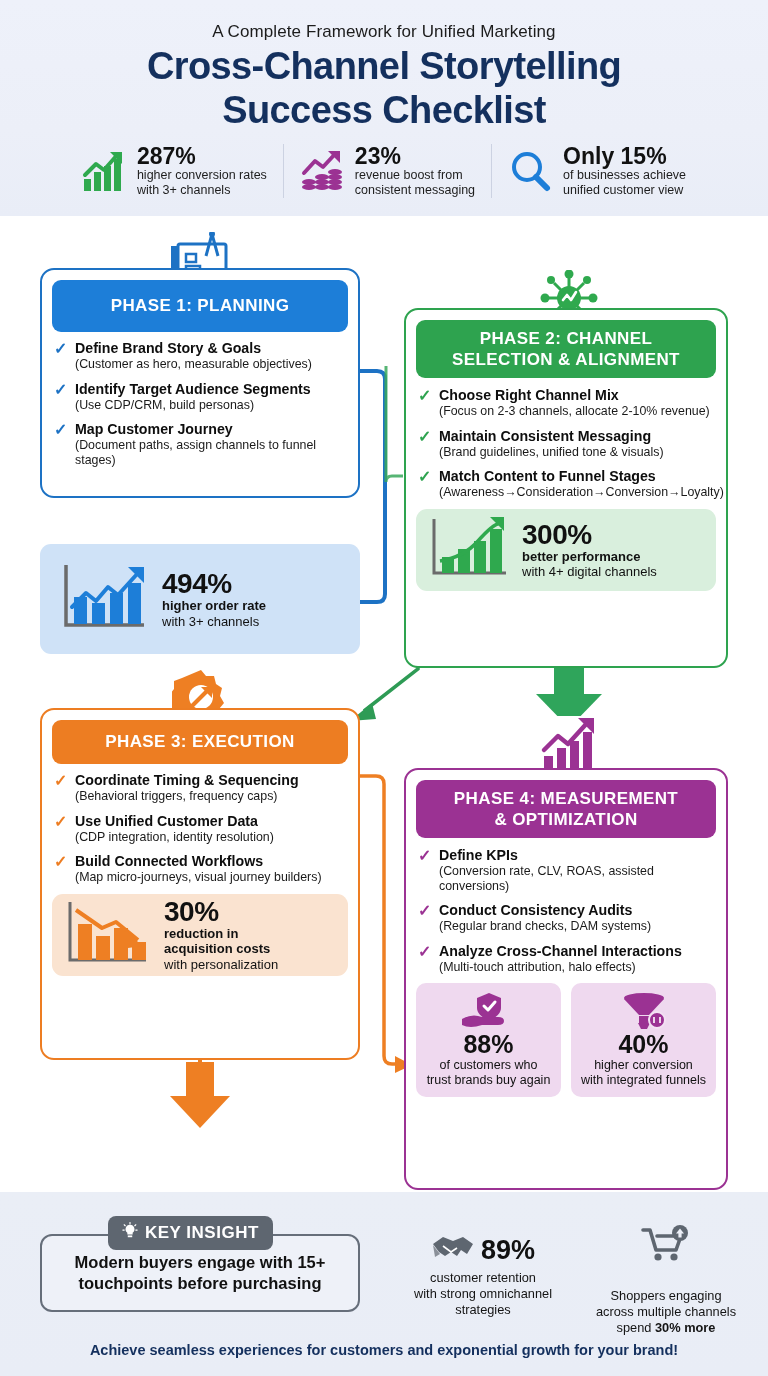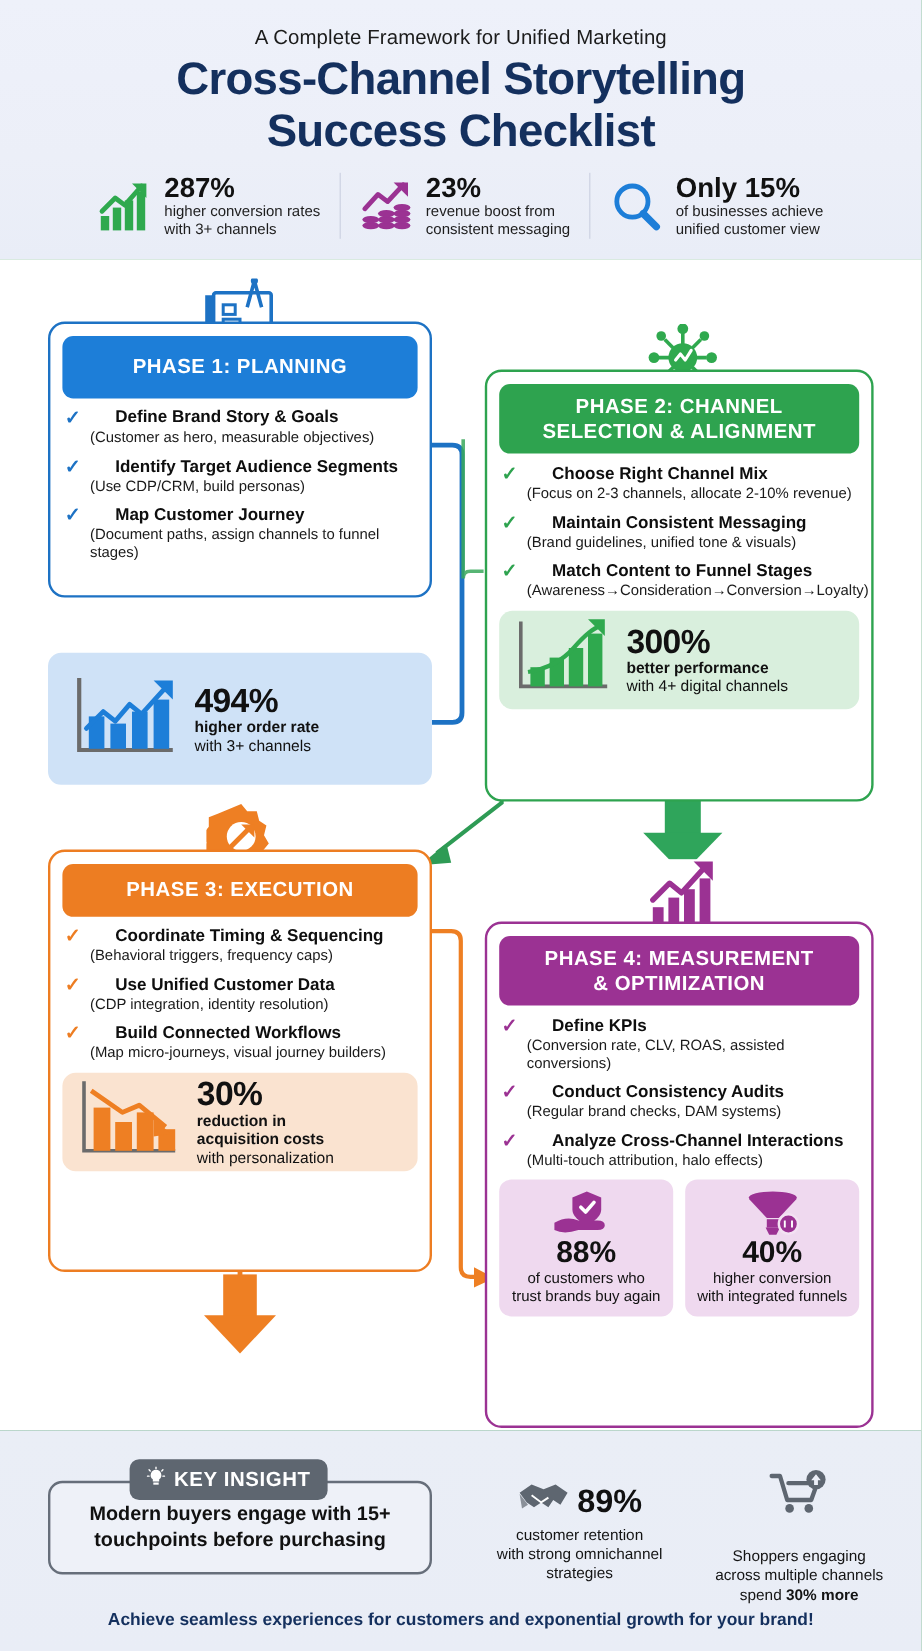--- a/index.html
+++ b/index.html
@@ -2,21 +2,21 @@
 <html><head>
 <meta charset="utf-8">
 <style>
   * { box-sizing: border-box; margin: 0; padding: 0; }
   html, body {
     width: 768px; height: 1376px;
     font-family: "Liberation Sans", sans-serif;
     background: #ffffff;
     overflow: hidden;
   }
-  .page { position: relative; width: 768px; height: 1376px; background:#15803d; }
+  .page { position: relative; width: 768px; height: 1376px; background:#5eead4;border-radius:15px; }
 
   
   .header {
     position: absolute; left:0; top:0; width:768px; height:216px;
     background: linear-gradient(180deg,#eef1fa 0%, #eceff8 60%, #e9edf7 100%);
     padding-top: 22px;
   }
   .kicker {
     text-align:center; font-size:17px; color:#1c1c1c; font-weight:400;
     letter-spacing:.1px;
@@ -55,21 +55,21 @@
   .badge.blue   { background:#1d7ed8; }
   .badge.green  { background:#2ea34f; }
   .badge.orange { background:#ed7d22; }
   .badge.purple { background:#9b3293; }
 
   .items { padding: 0 12px; }
   .item { display:flex; gap:7px; margin-bottom:9px; }
   .chk { font-size:16px; line-height:17px; font-weight:bold; flex:0 0 14px; }
   .chk.blue{color:#1d72c4;} .chk.green{color:#2ea34f;}
   .chk.orange{color:#ed7d22;} .chk.purple{color:#9b3293;}
-  .itext .h { font-size:14.2px; font-weight:bold; color:#0e0e0e; line-height:16px;margin-left:21px; }
+  .itext .h { font-size:14.2px; font-weight:bold; color:#0e0e0e; line-height:16px; }
   .itext .d { font-size:12.4px; color:#1a1a1a; line-height:14.5px; margin-top:1px; }
 
   .statbox { border-radius:11px; display:flex; align-items:center; gap:10px; }
   .statbox .sbig { font-size:28px; font-weight:bold; color:#111; line-height:29px; letter-spacing:-0.5px;}
   .statbox .ssub { font-size:13px; font-weight:bold; color:#111; line-height:15.5px; }
   .statbox .ssub2 { font-size:13px; font-weight:400; color:#111; line-height:15.5px; }
 
   
   .nodeicon { position:absolute; background:#fff; display:flex; align-items:center; justify-content:center; }
 

